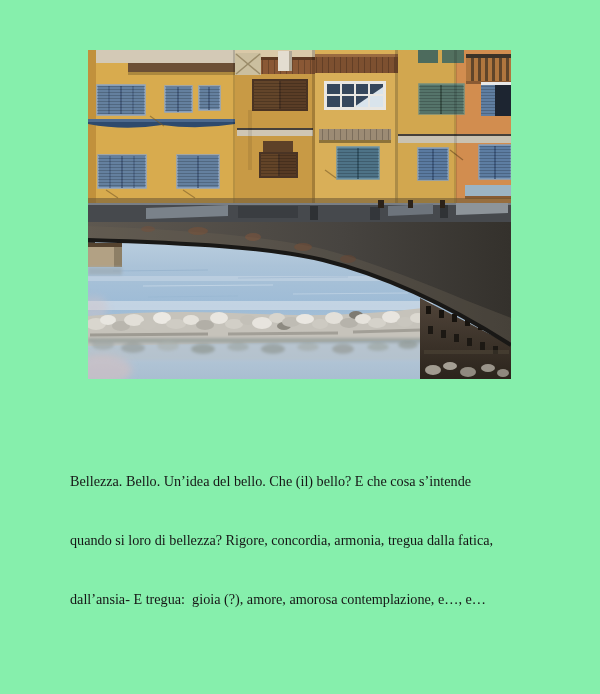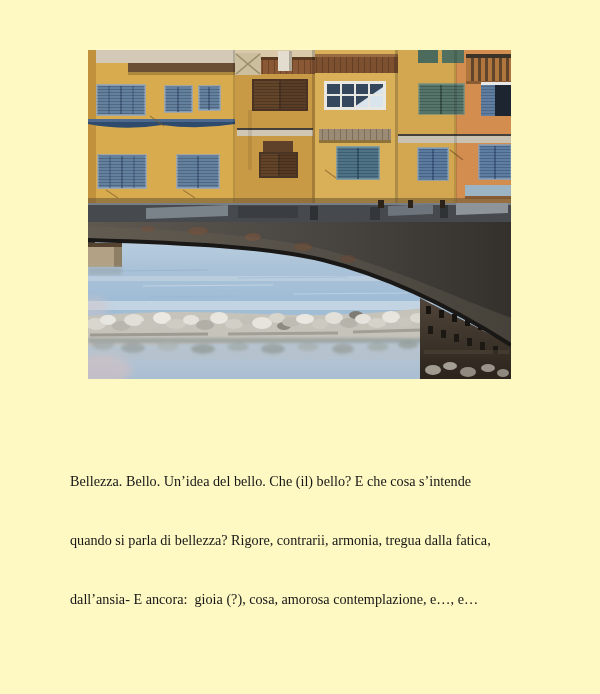--- a/index.html
+++ b/index.html
@@ -1,17 +1,17 @@
 <!DOCTYPE html>
 <html><head>
 <meta charset="utf-8">
 <style>
   html,body{margin:0;padding:0;background:#ffffff;}
   .page{
-    position:relative;width:600px;height:694px;background:#fef9c3;
+    position:relative;width:600px;height:694px;background:#86efac;
     overflow:hidden;font-family:"Liberation Serif","DejaVu Serif",serif;
   }
   .photo-wrap{
     position:absolute;left:88px;top:50px;width:423px;height:329px;
   }
   .photo-wrap svg{display:block;}
   .caption{
     position:absolute;left:70px;top:433px;width:500px;
     font-size:14.2px;line-height:19.6px;color:#161616;
     white-space:pre-wrap;
@@ -335,22 +335,22 @@
         <rect x="0" y="148" width="423" height="5" fill="#705a36" opacity="0.6"></rect>
         <rect x="290" y="150" width="6" height="8" fill="#2c2218"></rect>
         <rect x="320" y="150" width="5" height="8" fill="#2c2218"></rect>
         <rect x="352" y="150" width="5" height="8" fill="#2c2218"></rect>
       </g>
     </svg>
   </div>
 
   <div class="caption">
     <div class="caption-line">Bellezza. Bello. Un’idea del bello. Che (il) bello? E che cosa s’intende</div>
-    <div class="caption-line">quando si parla di bellezza? Rigore, contrarii, armonia, tregua dalla fatica,</div>
-    <div class="caption-line">dall’ansia- E ancora:  gioia (?), cosa, amorosa contemplazione, e…, e…</div>
+    <div class="caption-line">quando si loro di bellezza? Rigore, concordia, armonia, tregua dalla fatica,</div>
+    <div class="caption-line">dall’ansia- E tregua:  gioia (?), amore, amorosa contemplazione, e…, e…</div>
     
     
     
     
     
   </div>
 
 </div>
 
 </body></html>

